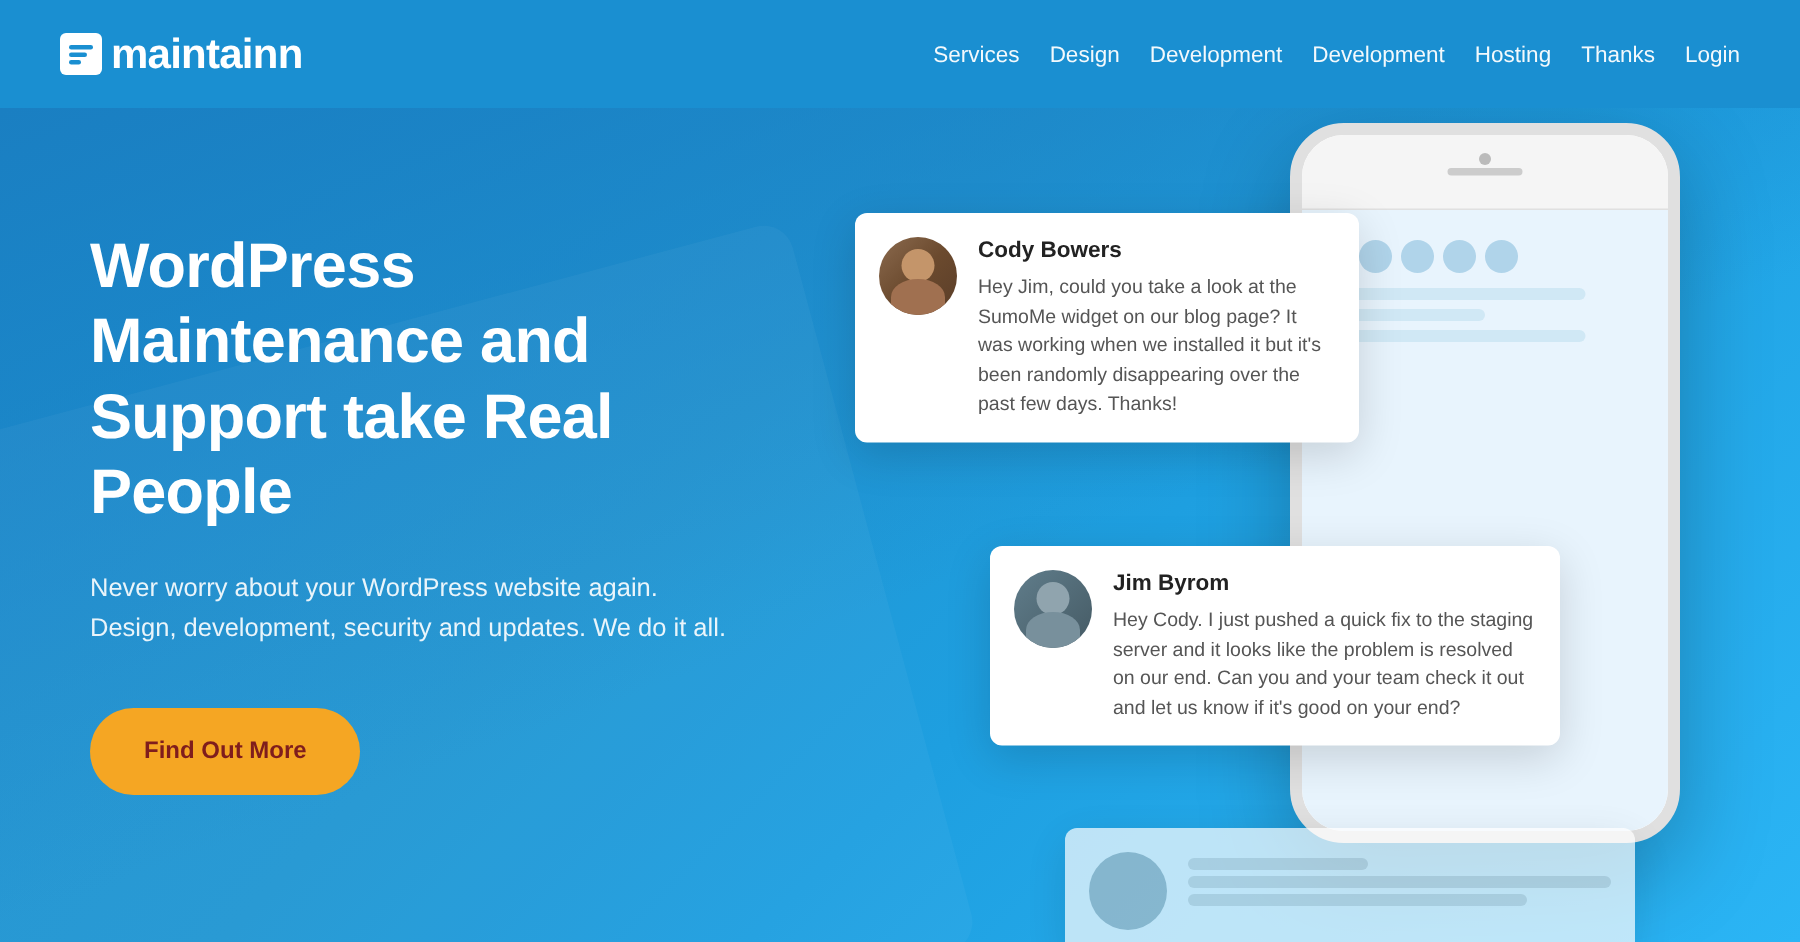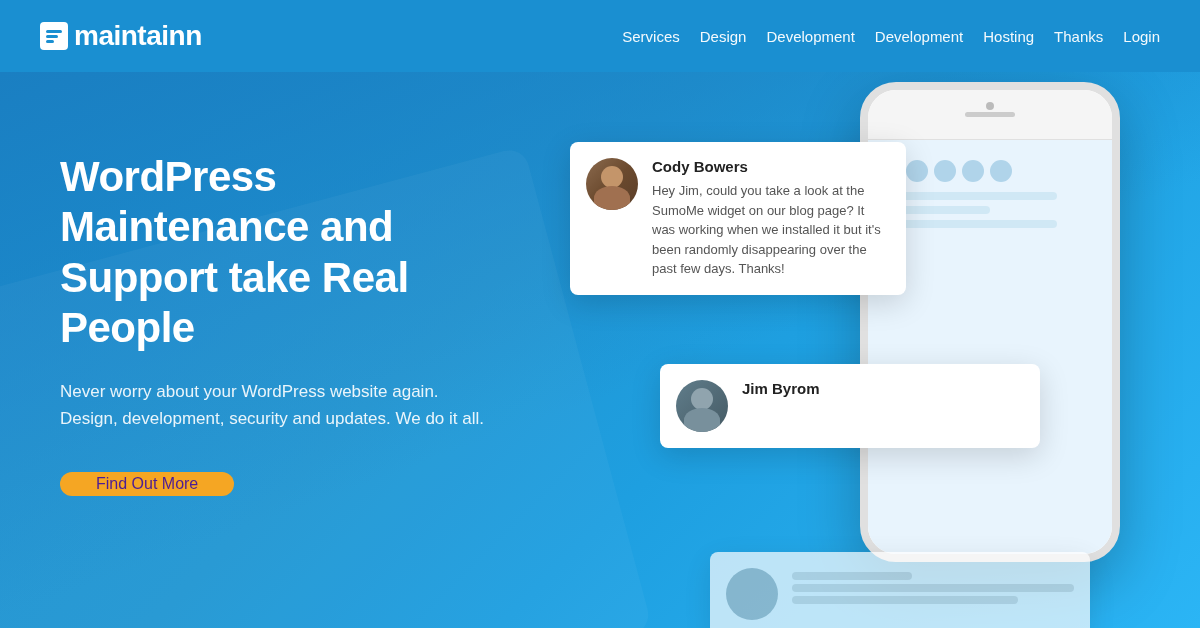--- a/index.html
+++ b/index.html
@@ -104,26 +104,26 @@
     .hero-subtitle {
       color: rgba(255,255,255,0.9);
       font-size: 17px;
       line-height: 1.6;
       margin-bottom: 40px;
       max-width: 440px;
     }
 
     .cta-button {
       background: #f5a623;
-      color: #4c1d95;
+      color: #7f1d1d;
       border: none;
-      padding: 3px 36px;
+      padding: 20px 36px;
       border-radius: 30px;
       font-size: 16px;
-      font-weight: 400;
+      font-weight: 700;
       cursor: pointer;
       display: inline-block;
     }
 
     
     .hero-right {
       position: absolute;
       right: 0;
       top: -10px;
       width: 640px;
@@ -380,20 +380,21 @@
       <div class="chat-content">
         <div class="chat-name">Cody Bowers</div>
         <div class="chat-message">Hey Jim,  could you take a look at the SumoMe widget on our blog page? It was working when we installed it but it's been randomly disappearing over the past few days. Thanks!</div>
       </div>
     </div>
 
     <div class="chat-card chat-card-2">
       <div class="avatar avatar-jim"></div>
       <div class="chat-content">
         <div class="chat-name">Jim Byrom</div>
+        <div class="chat-message">Hey Cody. I just pushed a quick fix to the staging server and it looks like the problem is resolved on our end. Can you and your team check it out and let us know if it's good on your end?</div>
       </div>
     </div>
 
     <div class="chat-card chat-card-3">
       <div class="avatar" style="background:#b0bec5;"></div>
       <div class="chat-content">
         <div class="chat-card-3-bar" style="width:120px;"></div>
         <div class="chat-card-3-bar"></div>
         <div class="chat-card-3-bar" style="width:80%;"></div>
       </div>

